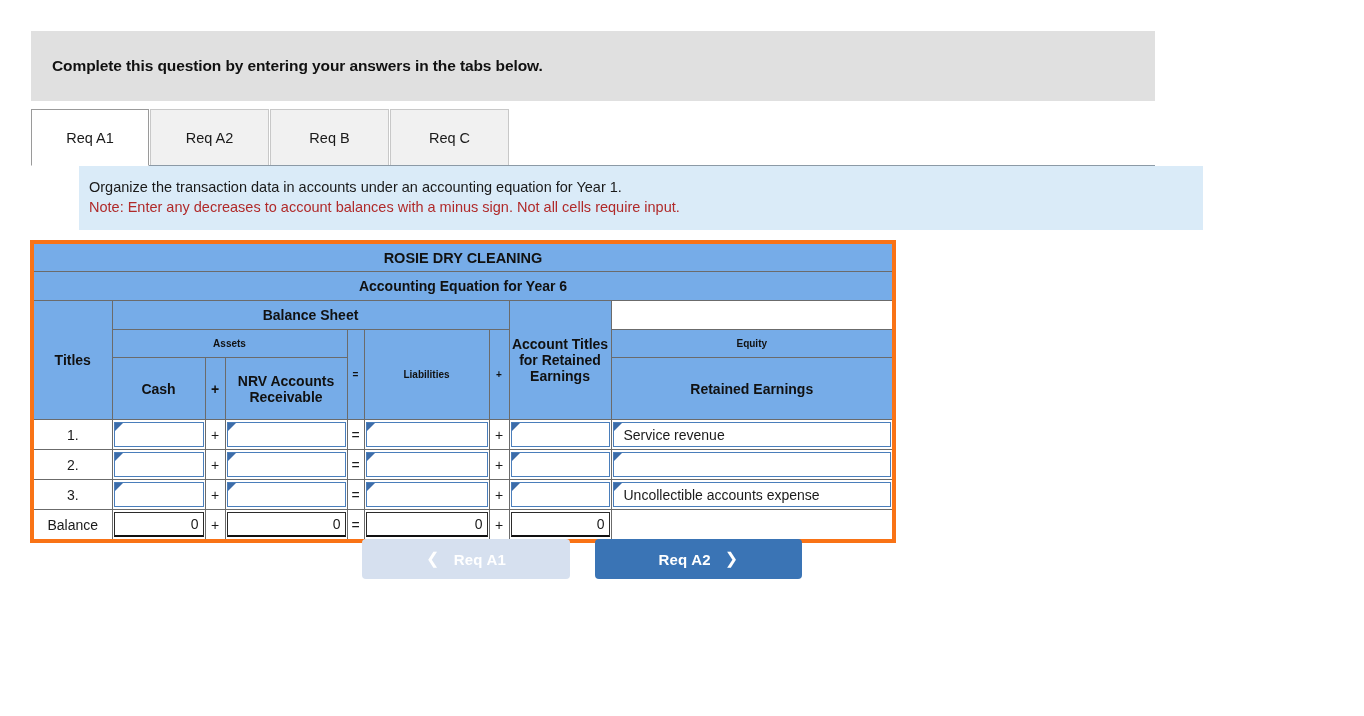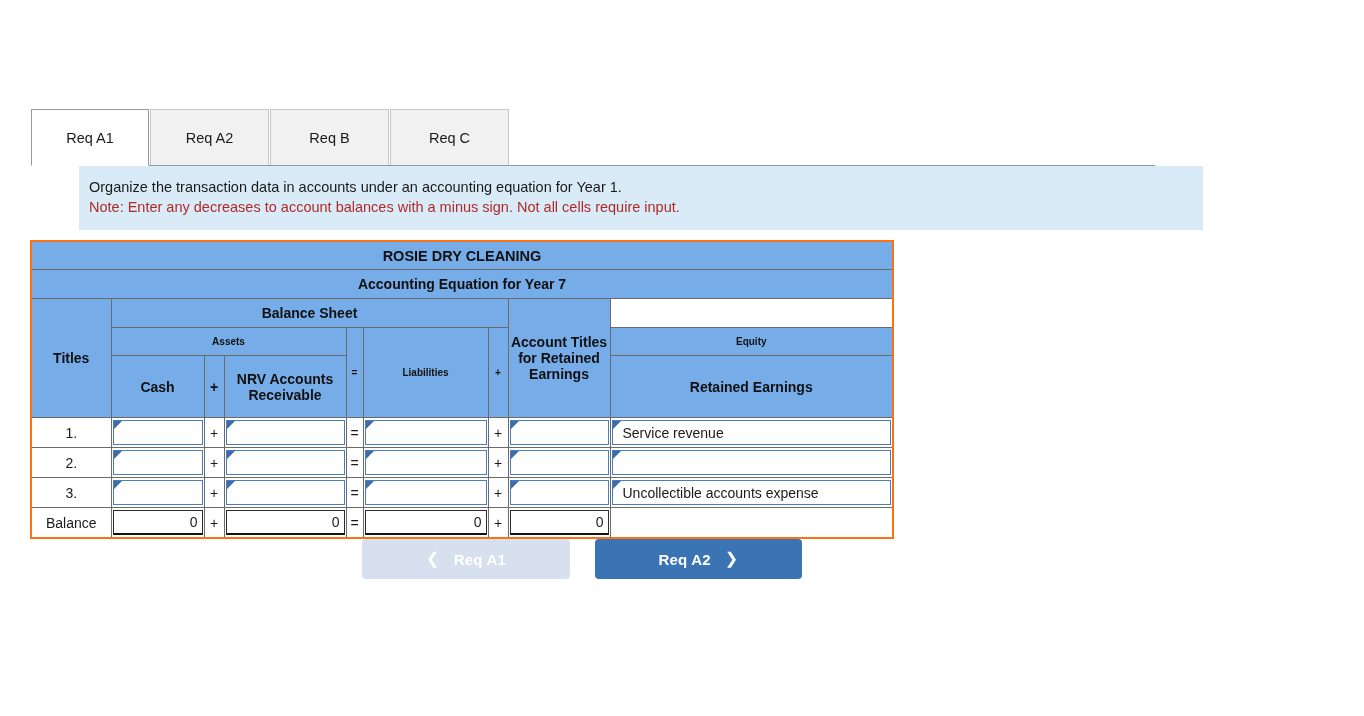--- a/index.html
+++ b/index.html
@@ -104,21 +104,21 @@
     line-height: 20px;
   }
 
   
   .sheet {
     position: absolute;
     left: 30px;
     top: 240px;
     border-collapse: collapse;
     table-layout: fixed;
-    border: 2px solid #f97316;
+    border: 4px solid #f97316;
     font-size: 13.5px;
     color: #111111;
   }
   .sheet td {
     border: 1px solid #6b6b6b;
     padding: 0;
     background: #76ace8;
     text-align: center;
     font-weight: bold;
     vertical-align: middle;
@@ -254,20 +254,23 @@
     color: #ffffff;
     margin-left: 25px;
   }
   .chev { font-size: 16px; font-weight: normal; line-height: 1; }
 </style>
 </head>
 <body>
 
 <div id="page">
 
+  <div class="banner">
+    <div class="banner-text">Complete this question by entering your answers in the tabs below.</div>
+  </div>
 
   <div class="tabs-rule"></div>
   <div class="tabs">
     <div class="tab tab-a1 active">Req A1</div>
     <div class="tab tab-a2">Req A2</div>
     <div class="tab tab-b">Req B</div>
     <div class="tab tab-c">Req C</div>
   </div>
 
   <div class="instructions">
@@ -285,21 +288,21 @@
         <col class="w-liab">
         <col class="w-plus2">
         <col class="w-re">
         <col class="w-acct">
     </colgroup>
     <tbody>
       <tr class="title-row">
         <td colspan="9">ROSIE DRY CLEANING</td>
       </tr>
       <tr class="subtitle-row">
-        <td colspan="9">Accounting Equation for Year 7</td>
+        <td colspan="9">Accounting Equation for Year 6</td>
       </tr>
       <tr class="bs-row">
         <td rowspan="3">Titles</td>
         <td colspan="6">Balance Sheet</td>
         <td rowspan="3">Account Titles for Retained Earnings</td>
       </tr>
       <tr class="grp-row">
         <td colspan="3">Assets</td>
         <td rowspan="2">=</td>
         <td rowspan="2">Liabilities</td>

